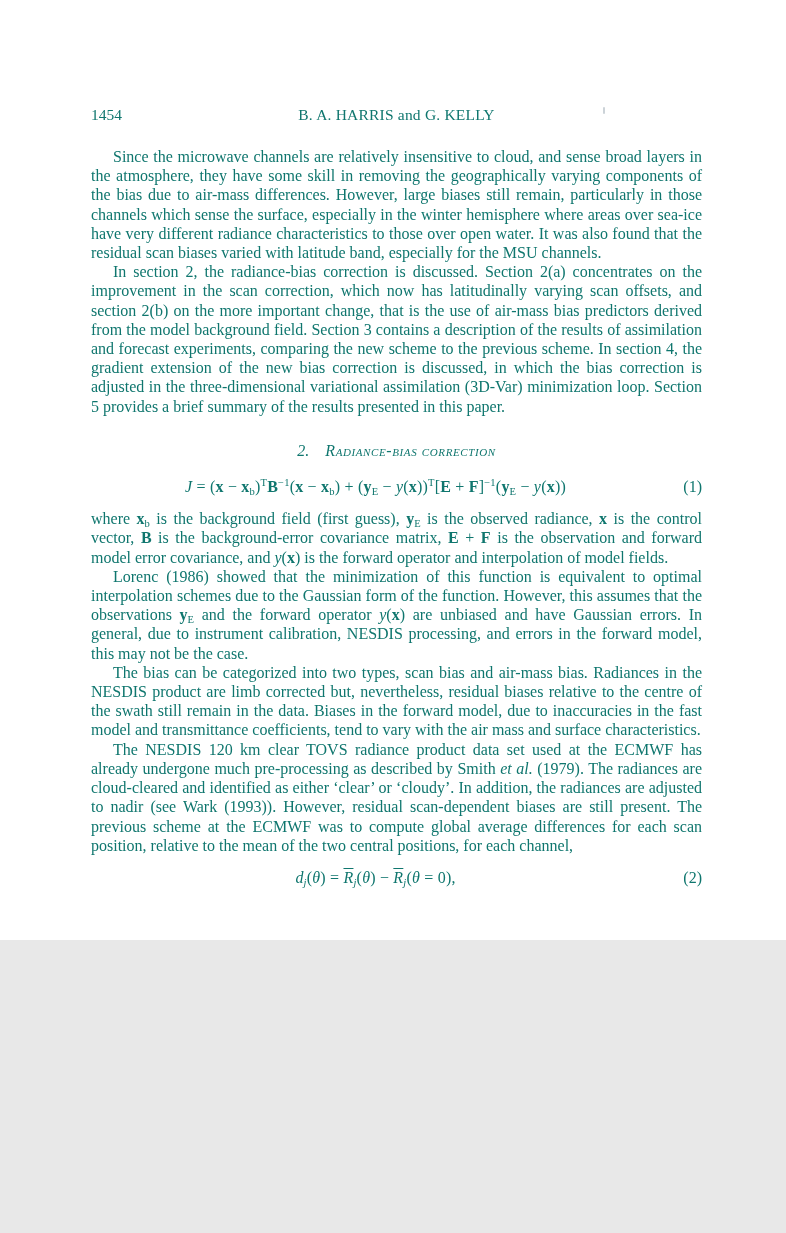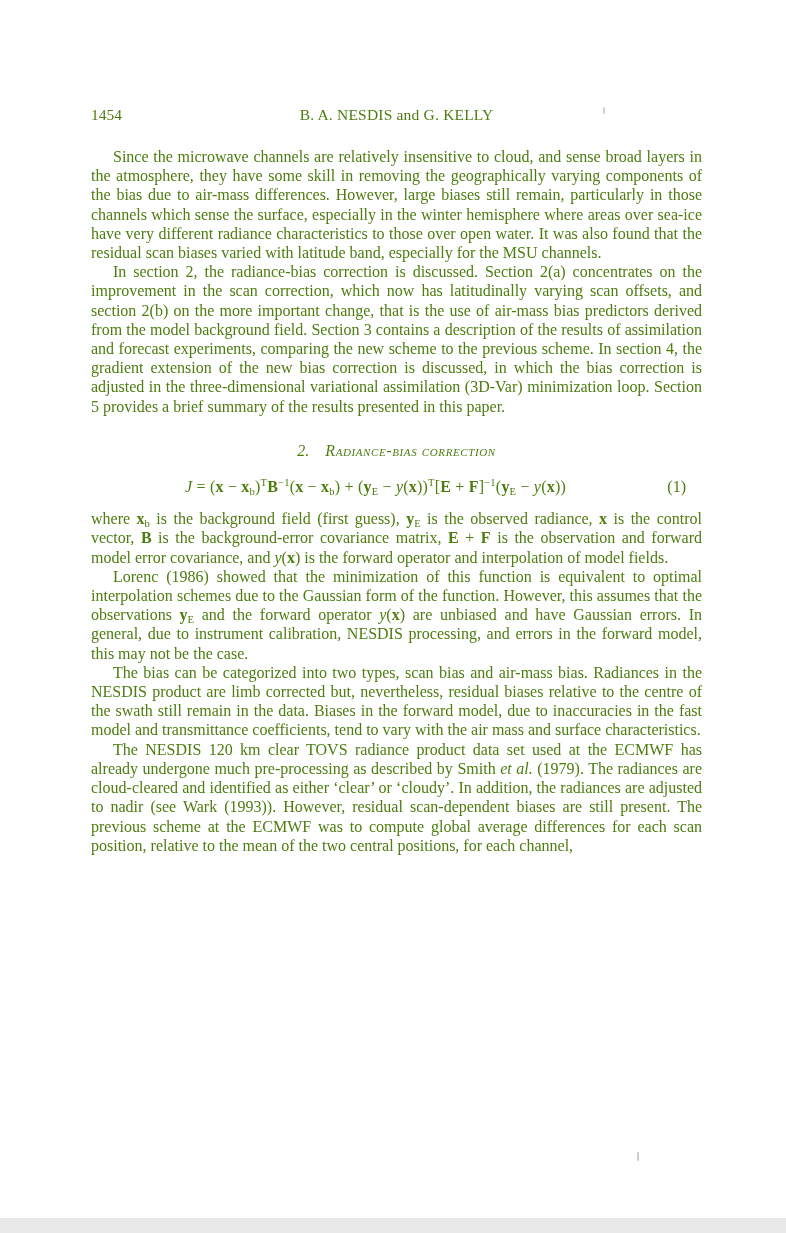--- a/index.html
+++ b/index.html
@@ -1,23 +1,23 @@
 <!DOCTYPE html>
 <html><head>
 <meta charset="utf-8">
 <style>
   html, body { margin: 0; padding: 0; background: #e8e8e8; }
   .page {
     position: relative;
     width: 786px;
-    height: 1218px;
+    height: 940px;
     margin: 0 auto;
     background: #ffffff;
     font-family: "Liberation Serif", "DejaVu Serif", serif;
-    color: #4d7c0f;
+    color: #0f766e;
     overflow: hidden;
   }
   .page-header {
     position: absolute;
     left: 91px;
     top: 106px;
     width: 611px;
     height: 20px;
     font-size: 15.5px;
   }
@@ -56,36 +56,36 @@
     text-align: center;
     font-style: italic;
     margin-top: 14px !important;
     margin-bottom: 11px !important;
     text-indent: 0;
   }
   .sub-label { margin-right: 15px; }
   .eq-row {
     display: flex;
     align-items: baseline;
-    margin: 13px 16px;
+    margin: 13px 0;
   }
   .eq-body { flex: 1; text-align: center; letter-spacing: 0.2px; }
   .eq-num { width: 42px; text-align: right; }
   .artifact { position: absolute; border-radius: 1px; }
   .artifact-top { left: 603px; top: 107px; width: 2px; height: 7px; background: #ccd3d8; }
   .artifact-bottom { left: 637px; top: 1152px; width: 2px; height: 9px; background: #c6cdd3; }
 </style>
 </head>
 <body>
 
 <div class="page">
 
   <div class="page-header">
     <span class="page-number">1454</span>
-    <span class="running-title">B. A. NESDIS and G. KELLY</span>
+    <span class="running-title">B. A. HARRIS and G. KELLY</span>
   </div>
 
   <div class="content">
 
     <p class="indent">Since the microwave channels are relatively insensitive to cloud, and sense broad layers in the atmosphere, they have some skill in removing the geographically varying components of the bias due to air-mass differences. However, large biases still remain, particularly in those channels which sense the surface, especially in the winter hemisphere where areas over sea-ice have very different radiance characteristics to those over open water. It was also found that the residual scan biases varied with latitude band, especially for the MSU channels.</p>
     <p class="indent">In section 2, the radiance-bias correction is discussed. Section 2(a) concentrates on the improvement in the scan correction, which now has latitudinally varying scan offsets, and section 2(b) on the more important change, that is the use of air-mass bias predictors derived from the model background field. Section 3 contains a description of the results of assimilation and forecast experiments, comparing the new scheme to the previous scheme. In section 4, the gradient extension of the new bias correction is discussed, in which the bias correction is adjusted in the three-dimensional variational assimilation (3D-Var) minimization loop. Section 5 provides a brief summary of the results presented in this paper.</p>
 
     <p class="sec-heading">
       <span class="sec-number">2.</span><span class="sec-title">Radiance-bias correction</span>
     </p>
@@ -96,19 +96,23 @@
       <span class="eq-num">(1)</span>
     </div>
 
     <p>where <b>x</b><sub>b</sub> is the background field (first guess), <b>y</b><sub>E</sub> is the observed radiance, <b>x</b> is the control vector, <b>B</b> is the background-error covariance matrix, <b>E</b> + <b>F</b> is the observation and forward model error covariance, and <i>y</i>(<b>x</b>) is the forward operator and interpolation of model fields.</p>
     <p class="indent">Lorenc (1986) showed that the minimization of this function is equivalent to optimal interpolation schemes due to the Gaussian form of the function. However, this assumes that the observations <b>y</b><sub>E</sub> and the forward operator <i>y</i>(<b>x</b>) are unbiased and have Gaussian errors. In general, due to instrument calibration, NESDIS processing, and errors in the forward model, this may not be the case.</p>
     <p class="indent">The bias can be categorized into two types, scan bias and air-mass bias. Radiances in the NESDIS product are limb corrected but, nevertheless, residual biases relative to the centre of the swath still remain in the data. Biases in the forward model, due to inaccuracies in the fast model and transmittance coefficients, tend to vary with the air mass and surface characteristics.</p>
 
 
     <p class="indent">The NESDIS 120 km clear TOVS radiance product data set used at the ECMWF has already undergone much pre-processing as described by Smith <i>et al.</i> (1979). The radiances are cloud-cleared and identified as either ‘clear’ or ‘cloudy’. In addition, the radiances are adjusted to nadir (see Wark (1993)). However, residual scan-dependent biases are still present. The previous scheme at the ECMWF was to compute global average differences for each scan position, relative to the mean of the two central positions, for each channel,</p>
 
+    <div class="eq-row">
+      <span class="eq-body"><i>d</i><sub><i>j</i></sub>(<i>θ</i>) = <span class="ov"><i>R</i></span><sub><i>j</i></sub>(<i>θ</i>) − <span class="ov"><i>R</i></span><sub><i>j</i></sub>(<i>θ</i> = 0),</span>
+      <span class="eq-num">(2)</span>
+    </div>
 
   </div>
 
   <div class="artifact artifact-top"></div>
   <div class="artifact artifact-bottom"></div>
 
 </div>
 
 </body></html>

